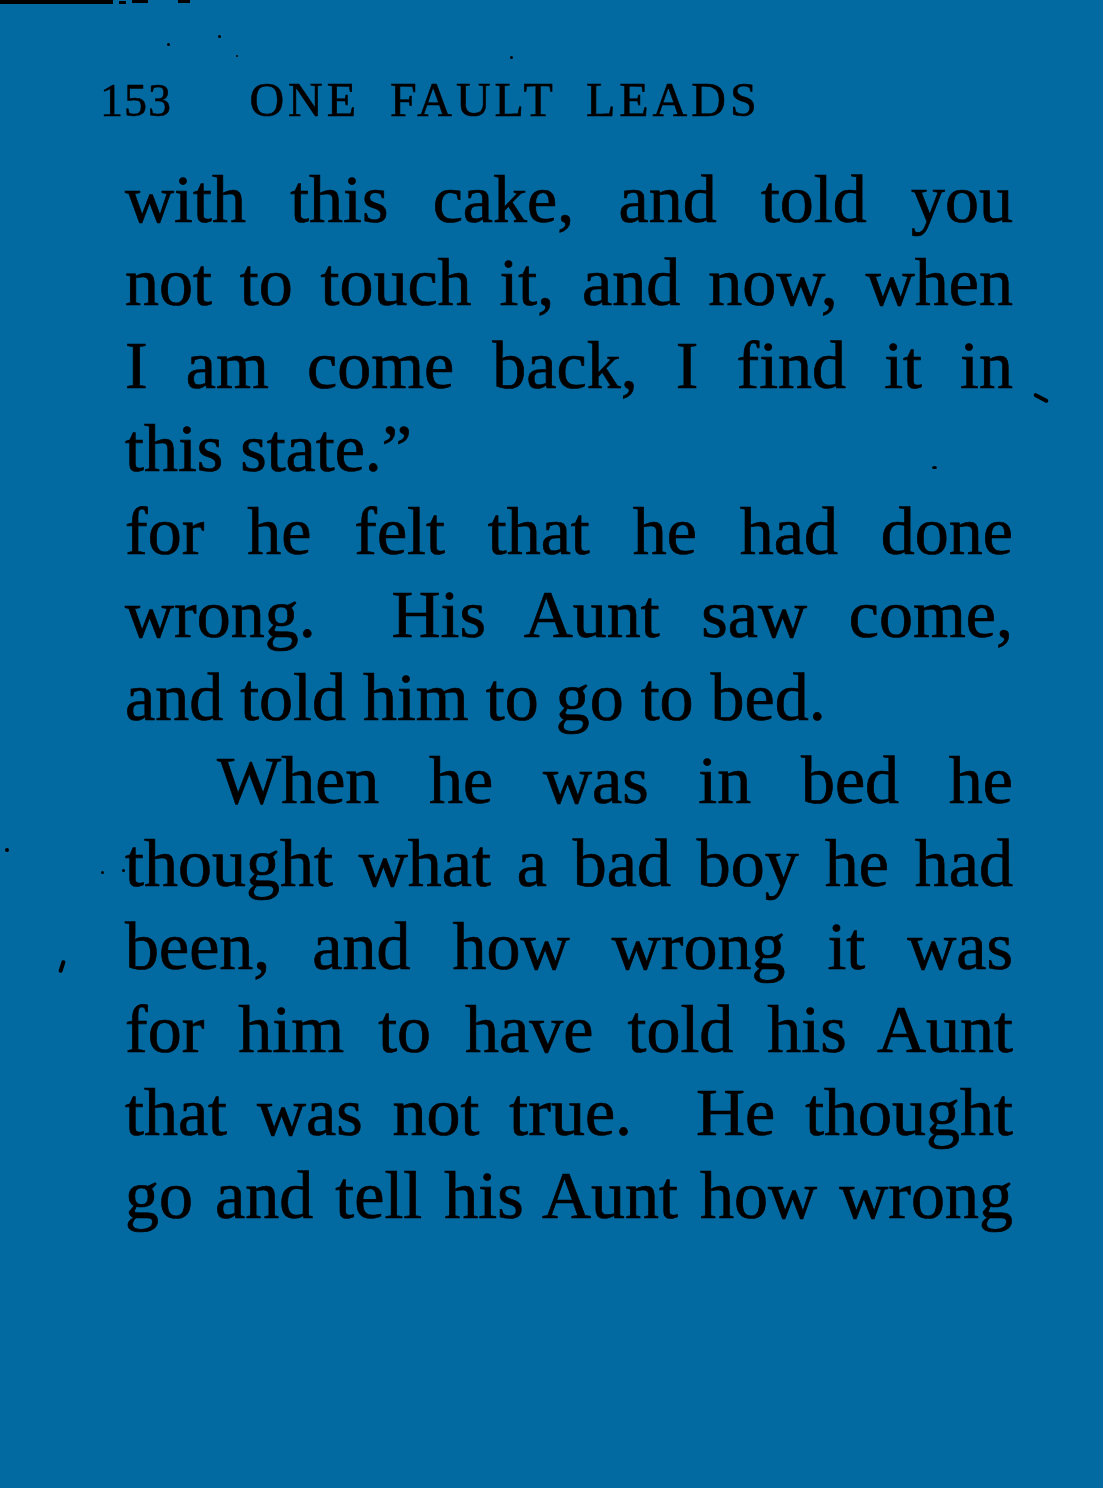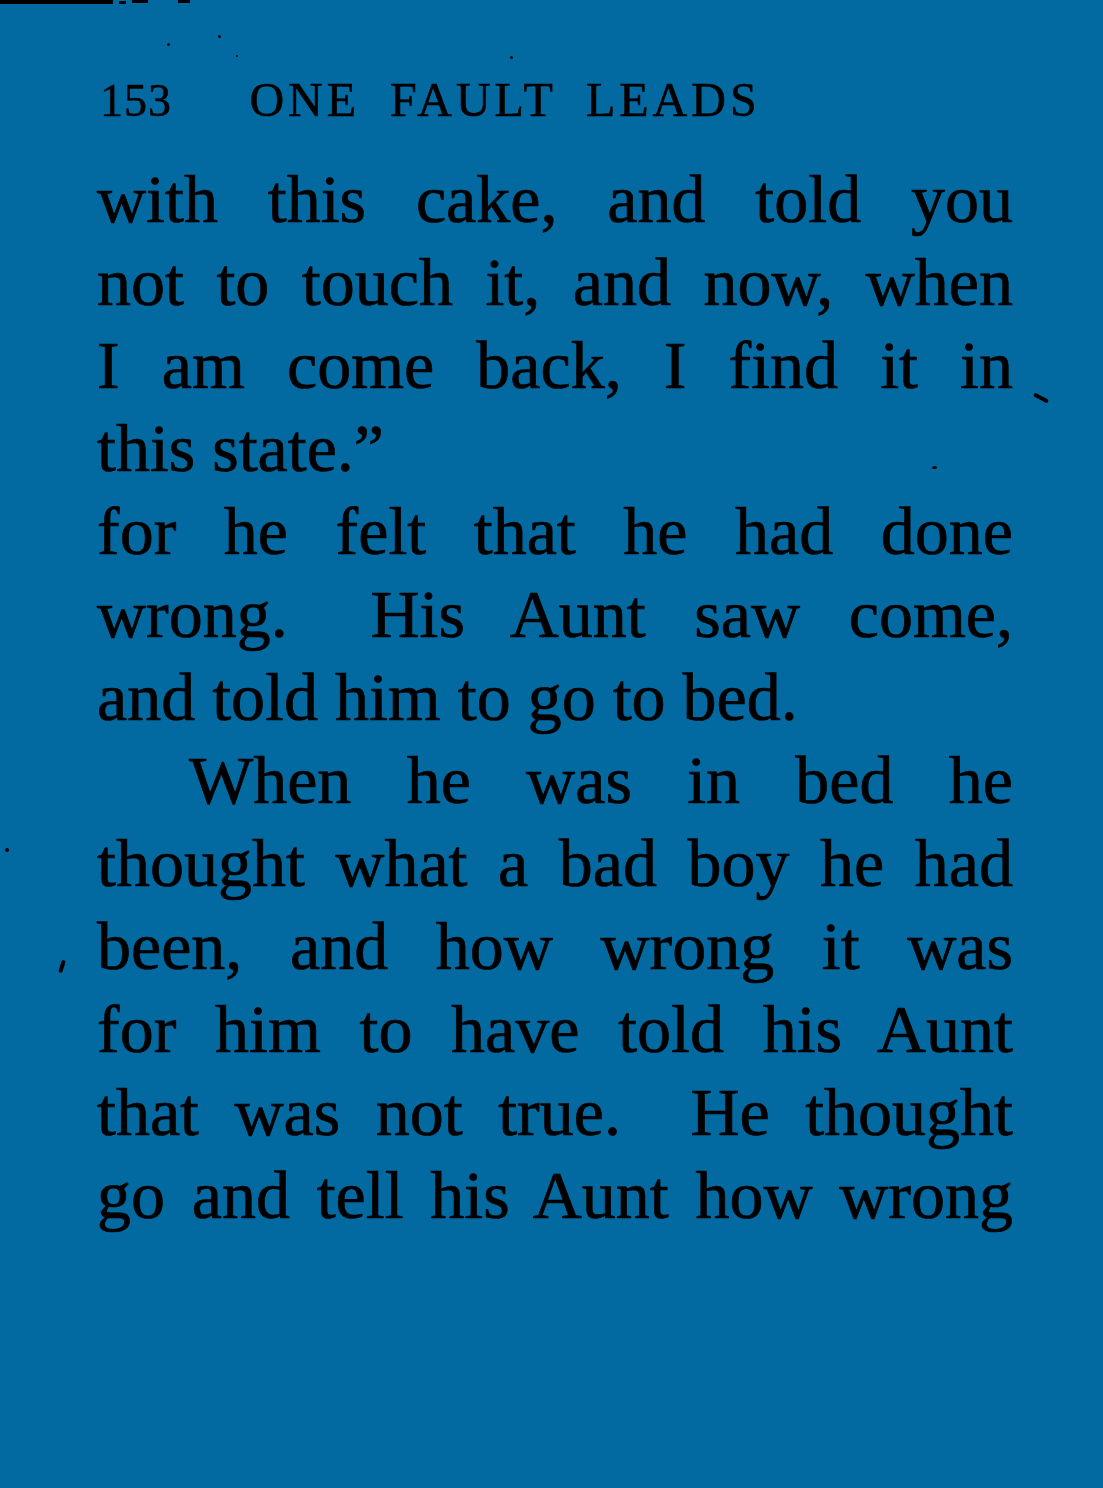--- a/index.html
+++ b/index.html
@@ -44,20 +44,21 @@
     width: 916px;
     font-size: 68px;
     line-height: 83px;
     -webkit-text-stroke: 0.7px #000;
   }
   .line {
     height: 83px;
     text-align: justify;
     text-align-last: justify;
     white-space: normal;
+    margin-left: 28px;
   }
   .line.end   { text-align-last: left; }
   .line.indent  { text-indent: 68px; }
   .line.indent2 { text-indent: 92px; }
   
   .mark { position: absolute; background: #000; }
   .bar1 { left: 0;   top: 0; width: 113px; height: 4px; }
   .bar2 { left: 119px; top: 1px; width: 7px;  height: 3px; }
   .bar3 { left: 132px; top: 0; width: 16px; height: 3px; }
   .bar4 { left: 178px; top: 0; width: 12px; height: 3px; }

